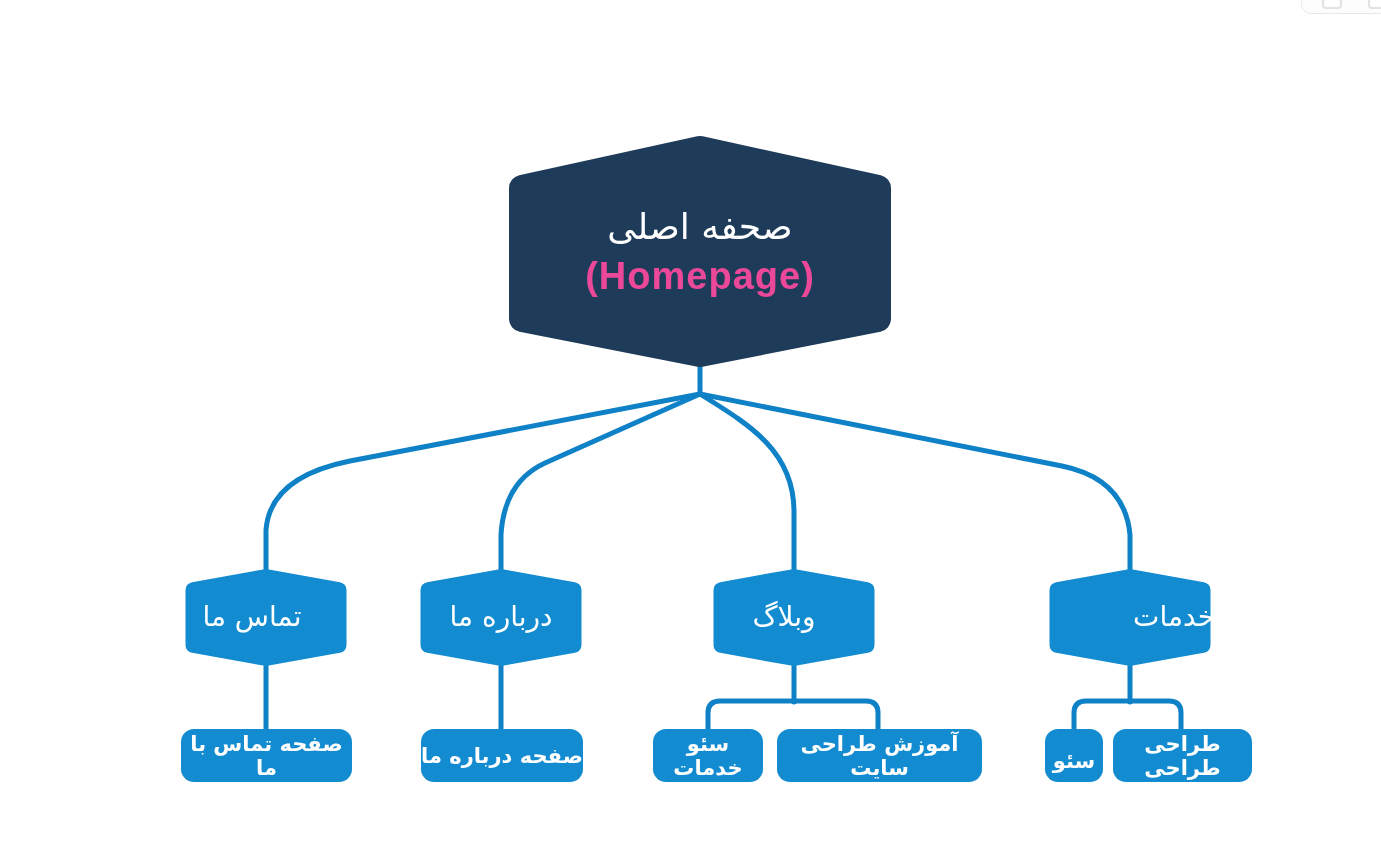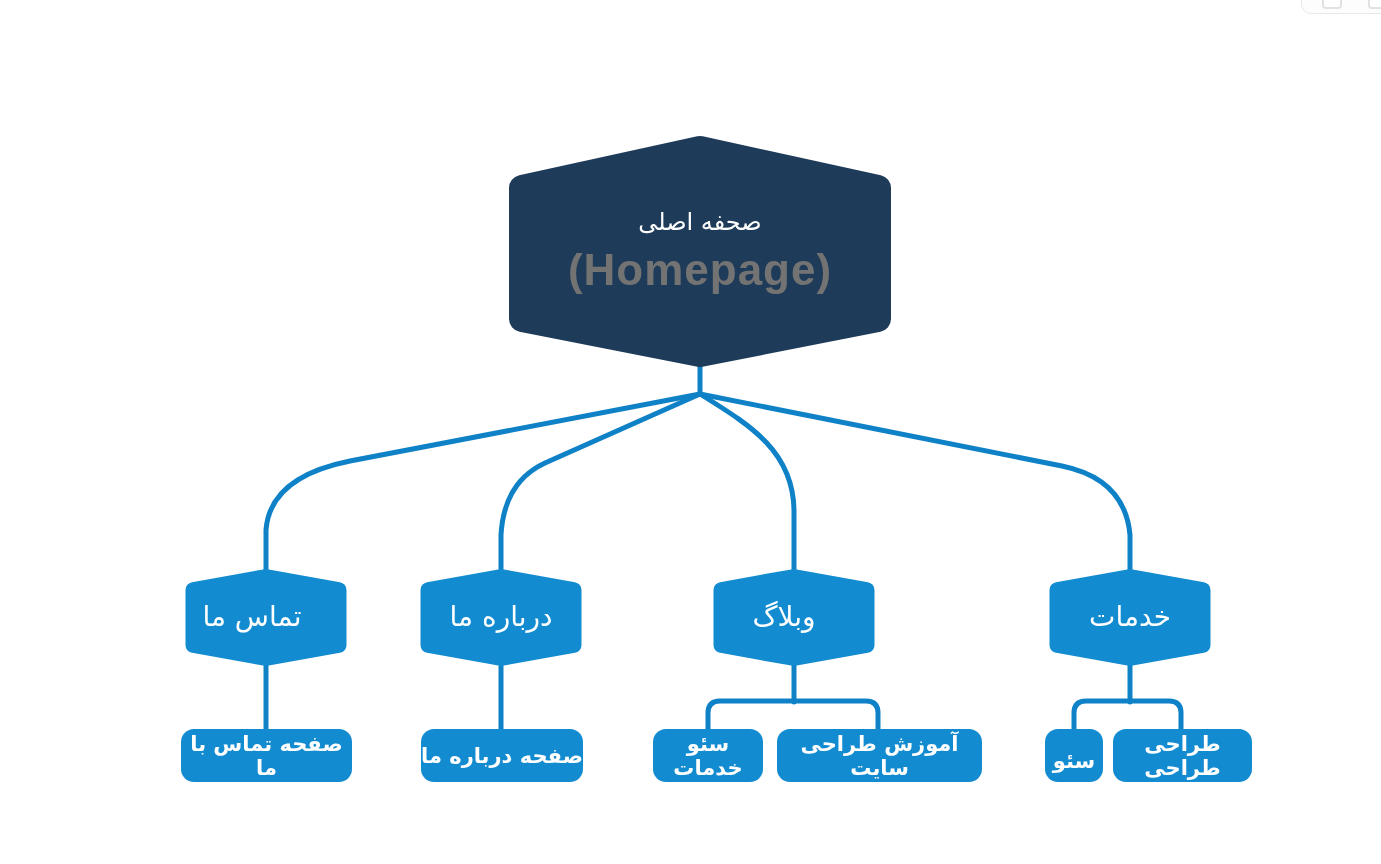--- a/index.html
+++ b/index.html
@@ -25,31 +25,31 @@
     display: flex;
     flex-direction: column;
     align-items: center;
     justify-content: center;
     color: #ffffff;
     text-align: center;
     pointer-events: auto;
     cursor: default;
   }
   .root-label-fa {
-    font-size: 24px;
+    font-size: 36px;
     line-height: 1.15;
     direction: rtl;
     color: #ffffff;
   }
   .root-label-en {
     font-family: "Liberation Sans", "DejaVu Sans", sans-serif;
-    font-size: 44px;
+    font-size: 38px;
     font-weight: 700;
     letter-spacing: 1px;
-    color: #737373;
+    color: #ec4899;
   }
   .l2-label {
     font-size: 28px;
     direction: rtl;
   }
   .l3-label {
     font-size: 21px;
     font-weight: 700;
     direction: rtl;
   }
@@ -122,21 +122,21 @@
 
   <div class="node-label l2-label" style="left:186px; top:572px; width:132px; height:88px;">
     <span>تماس ما</span>
   </div>
   <div class="node-label l2-label" style="left:421px; top:572px; width:160px; height:88px;">
     <span>درباره ما</span>
   </div>
   <div class="node-label l2-label" style="left:714px; top:572px; width:140px; height:88px;align-items:center;">
     <span>وبلاگ</span>
   </div>
-  <div class="node-label l2-label" style="left:1050px; top:572px; width:160px; height:88px;">
+  <div class="node-label l2-label" style="left:1050px; top:572px; width:160px; height:88px;padding-left:44px;">
     <span>خدمات</span>
   </div>
 
   <div class="node-label l3-label" style="left:181px; top:729px; width:171px; height:53px;">
     <span>صفحه تماس با ما</span>
   </div>
   <div class="node-label l3-label" style="left:421px; top:729px; width:162px; height:53px;border-radius:6px;">
     <span>صفحه درباره ما</span>
   </div>
   <div class="node-label l3-label" style="left:653px; top:729px; width:110px; height:53px;">

